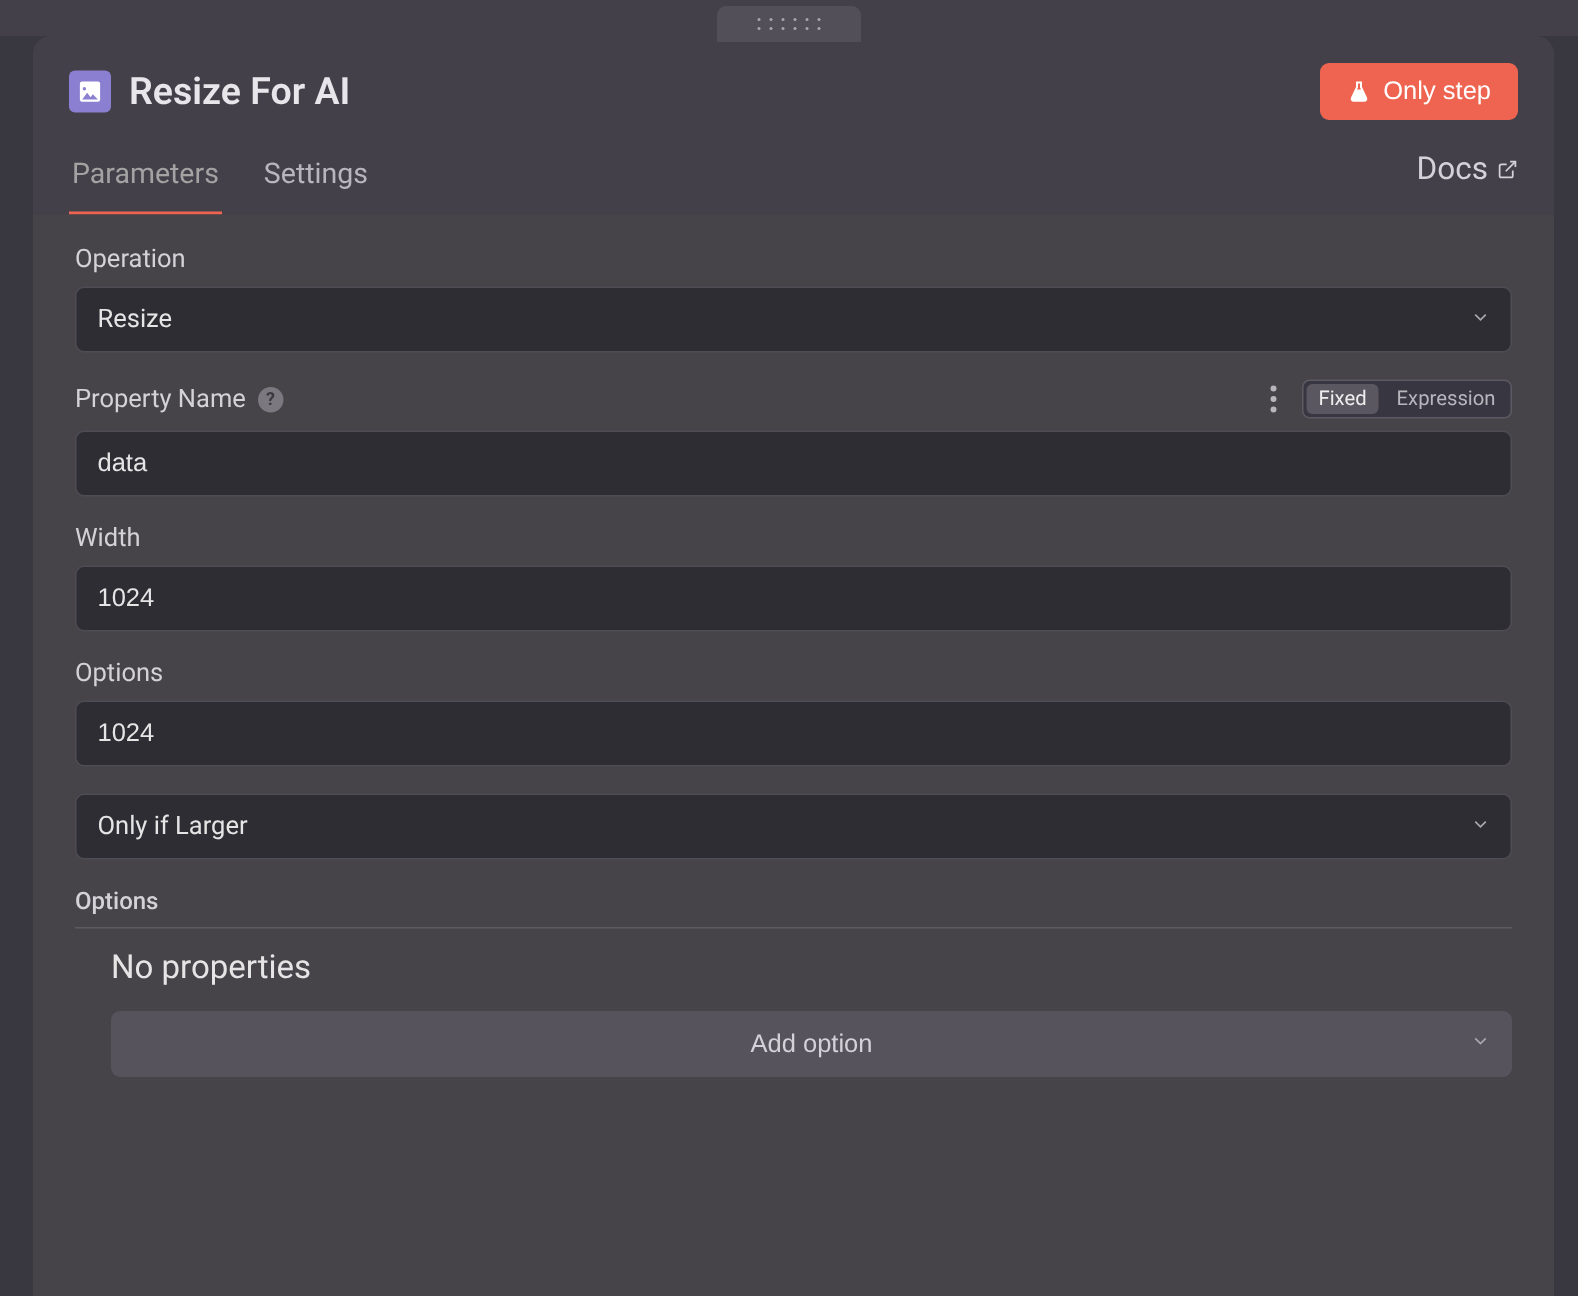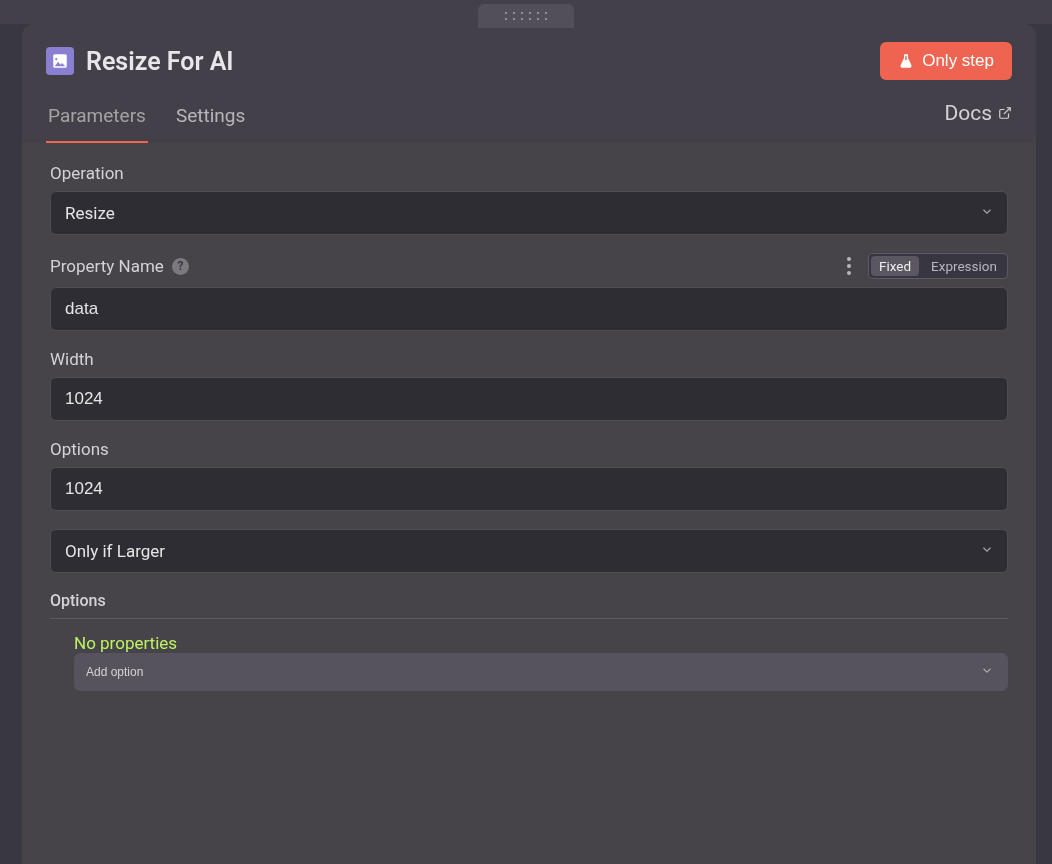--- a/index.html
+++ b/index.html
@@ -222,35 +222,35 @@
     color: #d4d2d8;
     font-weight: 500;
     border-bottom: 1px solid #5c5a62;
     padding-bottom: 8px;
     margin-bottom: 14px;
   }
   .options-sub {
     padding-left: 24px;
   }
   .no-props {
-    color: #bef264;
-    font-size: 17px;
-    margin-bottom: 0;
+    color: #e5e5e5;
+    font-size: 22px;
+    margin-bottom: 16px;
   }
   .add-option {
     width: 100%;
     background: #56535c;
     border: none;
     border-radius: 6px;
     padding: 12px;
-    font-size: 12px;
+    font-size: 17px;
     color: #d4d2d8;
     position: relative;
     cursor: pointer;
-    text-align: left;
+    text-align: center;
   }
   .add-option .chevron { position:absolute; right:14px; top:50%; transform:translateY(-50%); }
 </style>
 </head>
 <body>
 
 <div class="backdrop">
   <div class="top-bar"></div>
 
   <div class="drag-handle-top">

